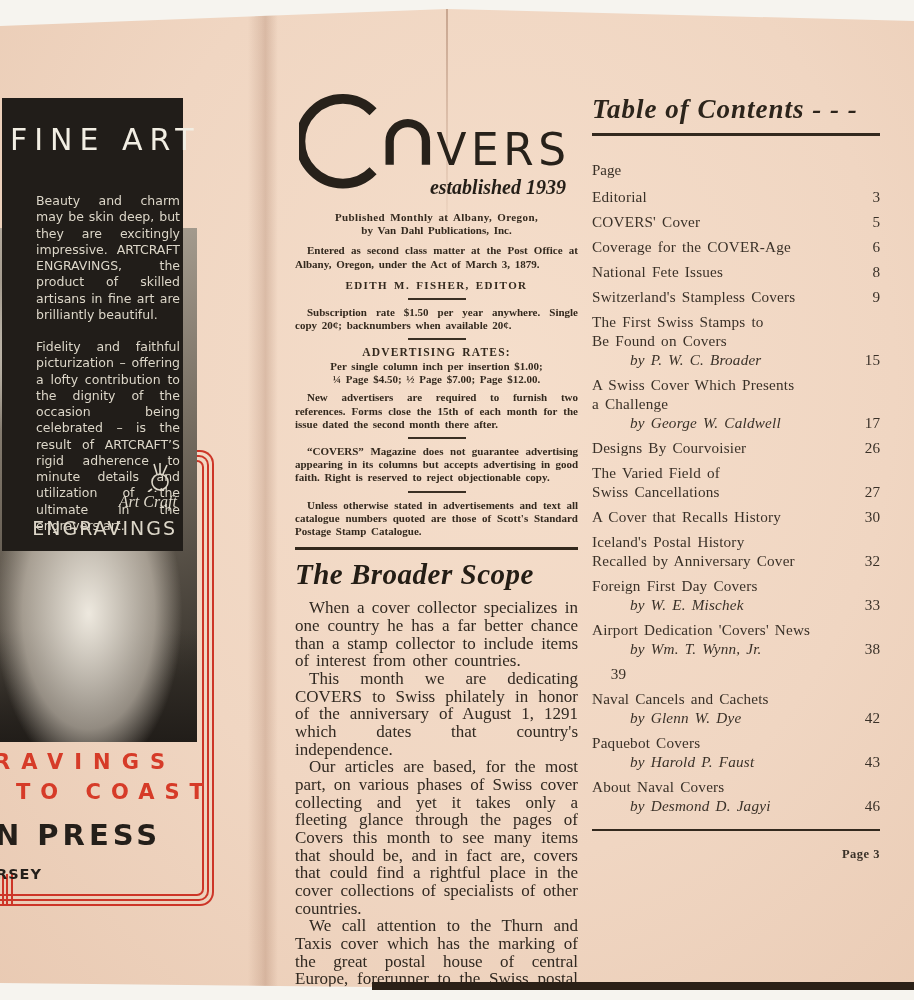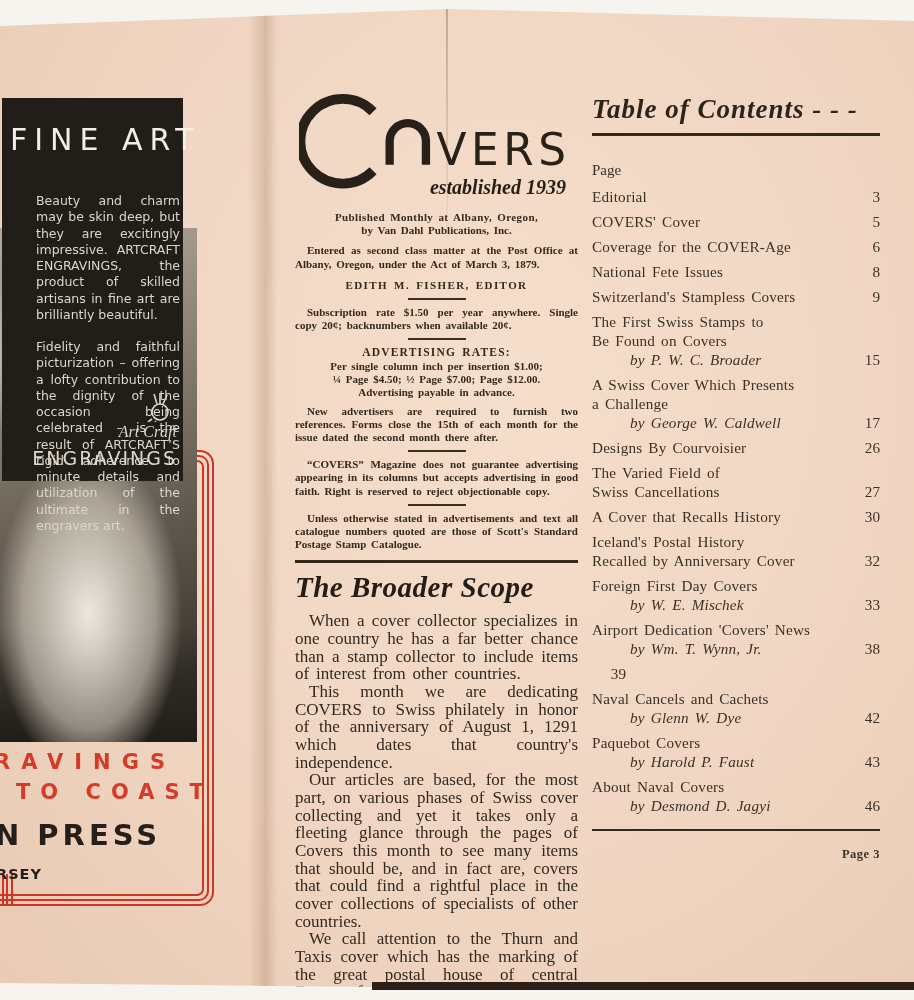--- a/index.html
+++ b/index.html
@@ -23,21 +23,21 @@
   .ad-frame .f2{position:absolute;inset:3px;border:2px solid #cd3527;border-left:none;border-radius:0 10px 10px 0;}
   .ad-frame .f3{position:absolute;inset:3px;border:2px solid #cd3527;border-left:none;border-radius:0 7px 7px 0;}
   .ad-frame-stub{position:absolute;left:2px;top:865px;width:11px;height:30px;
     background:linear-gradient(to right,#cd3527 0 2px,transparent 2px 4px,#cd3527 4px 6px,transparent 6px 9px,#cd3527 9px 11px);}
   .ad-photo{position:absolute;left:0;top:219px;width:197px;height:514px;
     background:
       radial-gradient(ellipse 120px 210px at 45% 75%, rgba(246,241,231,.95), rgba(205,196,183,.65) 55%, rgba(60,54,48,0) 78%),
       radial-gradient(ellipse 70px 120px at 12% 25%, rgba(228,222,210,.85), rgba(60,54,48,0) 70%),
       linear-gradient(to top, #211d19 0%, rgba(33,29,25,0) 22%),
       linear-gradient(160deg,#b3aa9d 0%,#766d61 45%,#3a352e 88%);}
-  .ad-panel{position:absolute;left:2px;top:89px;width:181px;height:383px;background:#211d19;
+  .ad-panel{position:absolute;left:2px;top:89px;width:181px;height:453px;background:#211d19;
     color:#e9e4d8;font-family:"DejaVu Sans",sans-serif;box-sizing:border-box;padding:24px 6px 0 8px;}
   .ad-headline{margin:0 0 36px 0;font-size:30px;font-weight:400;letter-spacing:7px;color:#f2eee3;white-space:nowrap;}
   .ad-panel p{margin:0 0 16px 26px;width:144px;font-size:12.5px;line-height:1.3;text-align:justify;color:#ddd7c9;}
   .ad-logo{position:absolute;left:26px;right:6px;bottom:12px;text-align:right;color:#ddd7c9;}
   .ad-logo .quill{line-height:1;}
   .ad-logo .script{font-family:"Liberation Serif",serif;font-style:italic;font-size:16px;margin-top:-2px;}
   .ad-logo .caps{font-size:19px;letter-spacing:2px;margin-top:6px;}
   .ad-red1{position:absolute;left:-6px;top:741px;font-family:"DejaVu Sans",sans-serif;font-weight:700;
     font-size:21px;letter-spacing:11px;color:#d63b28;white-space:nowrap;}
   .ad-red2{position:absolute;left:16px;top:771px;font-family:"DejaVu Sans",sans-serif;font-weight:700;
@@ -136,21 +136,20 @@
       <div class="mh just entered">Entered as second class matter at the Post Office at Albany, Oregon, under the Act of March 3, 1879.</div>
       <div class="mh center editor">EDITH M. FISHER, EDITOR</div>
 
       <div class="mini-rule"></div>
       <div class="mh just">Subscription rate $1.50 per year anywhere. Single copy 20¢; backnumbers when available 20¢.</div>
       <div class="mini-rule"></div>
 
       <div class="mh center adv-head">ADVERTISING RATES:</div>
       <div class="mh center">Per single column inch per insertion $1.00;</div>
       <div class="mh center">¼ Page $4.50;   ½ Page $7.00;   Page $12.00.</div>
-      <div class="mh center">Advertising payable in advance.</div>
       <div class="mh just" style="margin-top:5px">New advertisers are required to furnish two references. Forms close the 15th of each month for the issue dated the second month there after.</div>
       <div class="mini-rule"></div>
 
       <div class="mh just">“COVERS” Magazine does not guarantee advertising appearing in its columns but accepts advertising in good faith. Right is reserved to reject objectionable copy.</div>
       <div class="mini-rule"></div>
       <div class="mh just">Unless otherwise stated in advertisements and text all catalogue numbers quoted are those of Scott's Standard Postage Stamp Catalogue.</div>
 
       <div class="thick-rule"></div>
 
       <h1 class="broader-title">The Broader Scope</h1>

